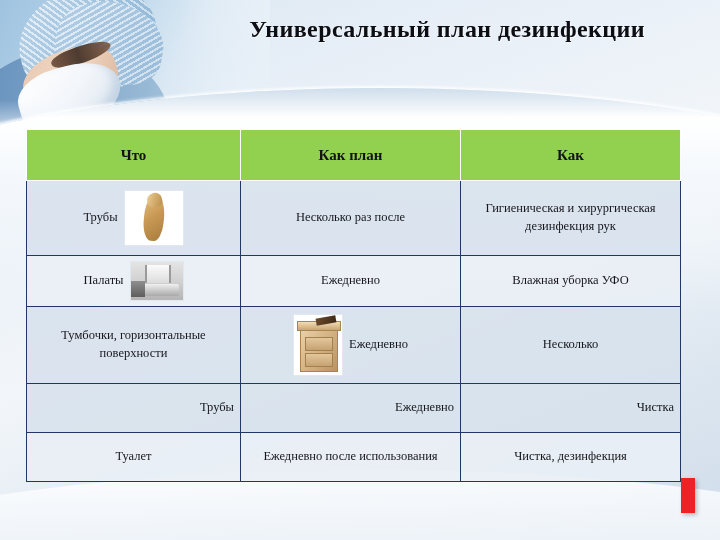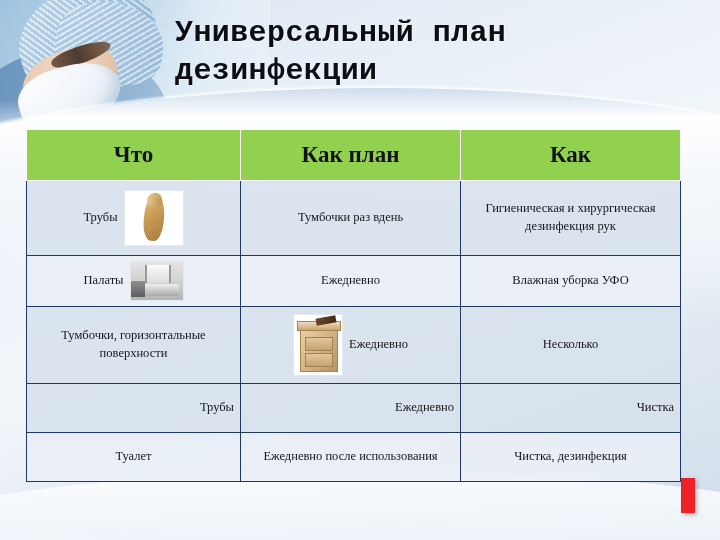--- a/index.html
+++ b/index.html
@@ -111,24 +111,24 @@
     border-radius: 50%;
     background: linear-gradient(180deg, #ffffff 0%, #eaf1f8 40%, #d6e3ef 100%);
     opacity: .85;
   }
 
   
   .title {
     position: absolute;
     left: 175px; top: 14px;
     width: 470px;
-    text-align: left;
-    font-family: Liberation Mono, monospace;
+    text-align: right;
+    font-family: Liberation Serif, serif;
     font-weight: bold;
-    font-size: 30px;
+    font-size: 24px;
     line-height: 1.28;
     color: #0d0d14;
     letter-spacing: .4px;
     text-shadow: 1px 1px 0 rgba(255,255,255,.55);
     z-index: 5;
   }
 
   
   .tbl-wrap {
     position: absolute;
@@ -143,21 +143,21 @@
     font-family: "Liberation Serif", serif;
   }
   table.plan col.c1 { width: 214px; }
   table.plan col.c2 { width: 220px; }
   table.plan col.c3 { width: 220px; }
 
   table.plan th {
     background: #92d050;
     border: 1px solid #ffffff;
     height: 48px;
-    font-size: 23px;
+    font-size: 15px;
     font-weight: bold;
     color: #121218;
     text-align: center;
     vertical-align: middle;
   }
   table.plan td {
     border: 1px solid #1f3864;
     font-size: 12.5px;
     color: #17171d;
     text-align: center;
@@ -328,21 +328,21 @@
           <td>
             <div class="cellflow">
               <span class="txt">Трубы</span>
               <span class="thumb thumb-hand">
                 <span class="arm"></span>
                   <span class="fing"></span>
               </span>
             </div>
           </td>
           <td>
-            <span class="txt">Тумбочки раз вдень</span>
+            <span class="txt">Несколько раз после</span>
           </td>
           <td>
             <span class="txt">Гигиеническая  и
 хирургическая
 дезинфекция рук</span>
           </td>
         </tr>
 
         <tr class="band-b r2">
           <td>

